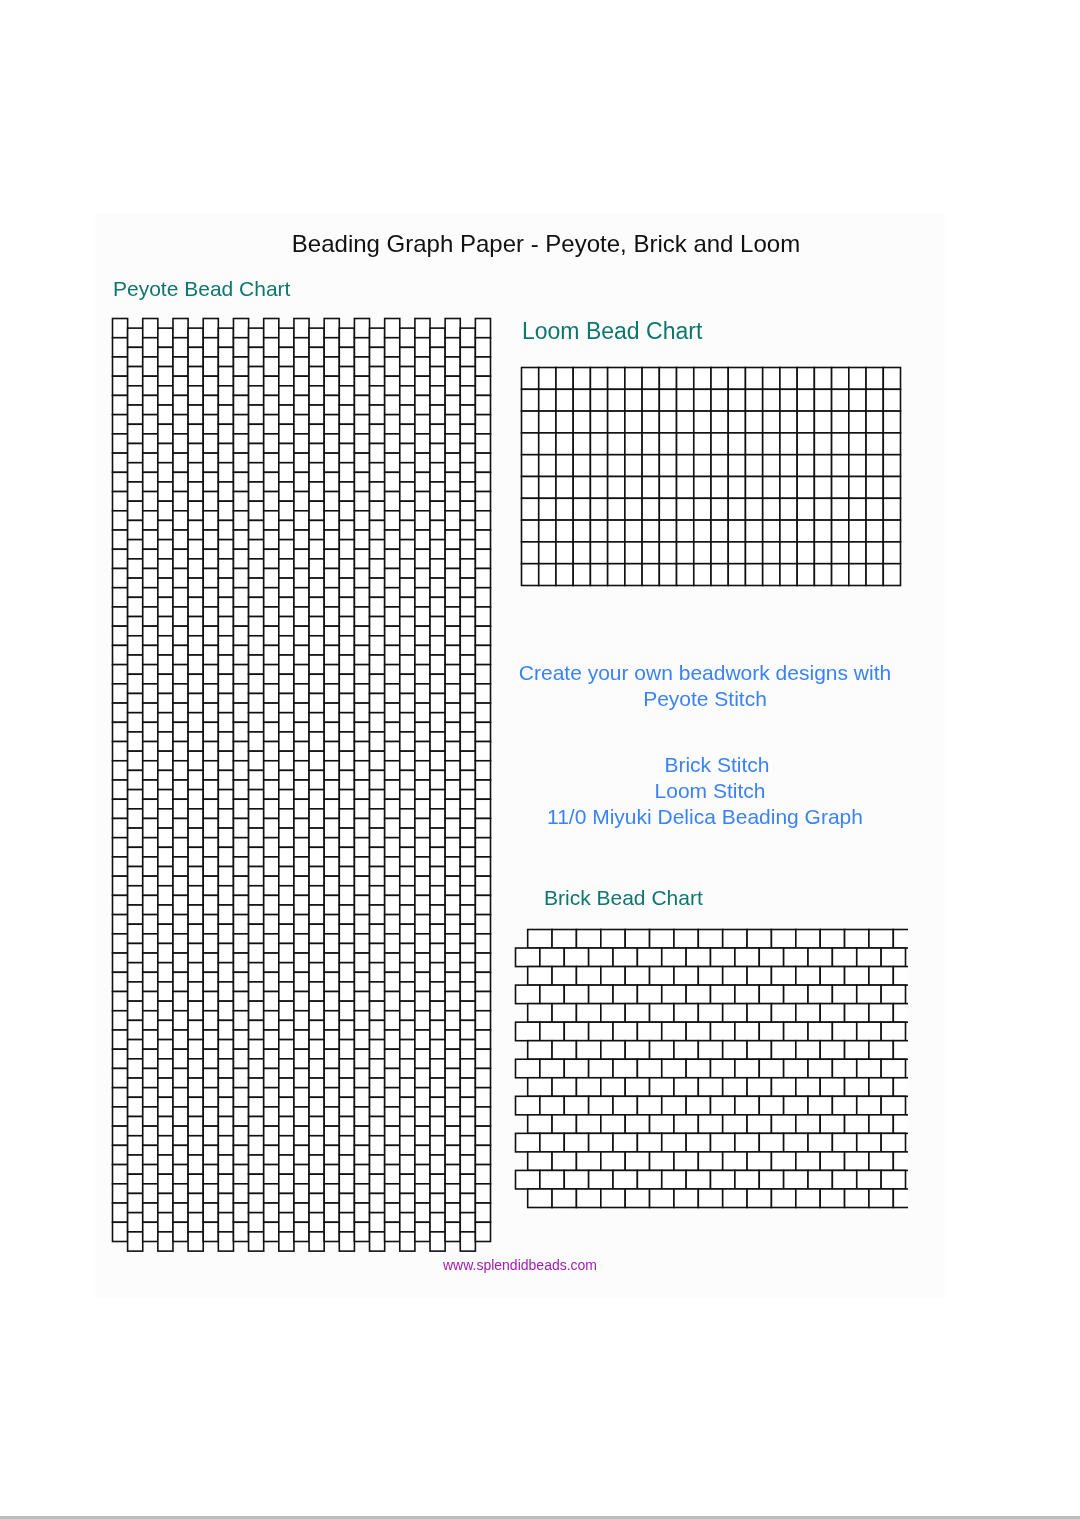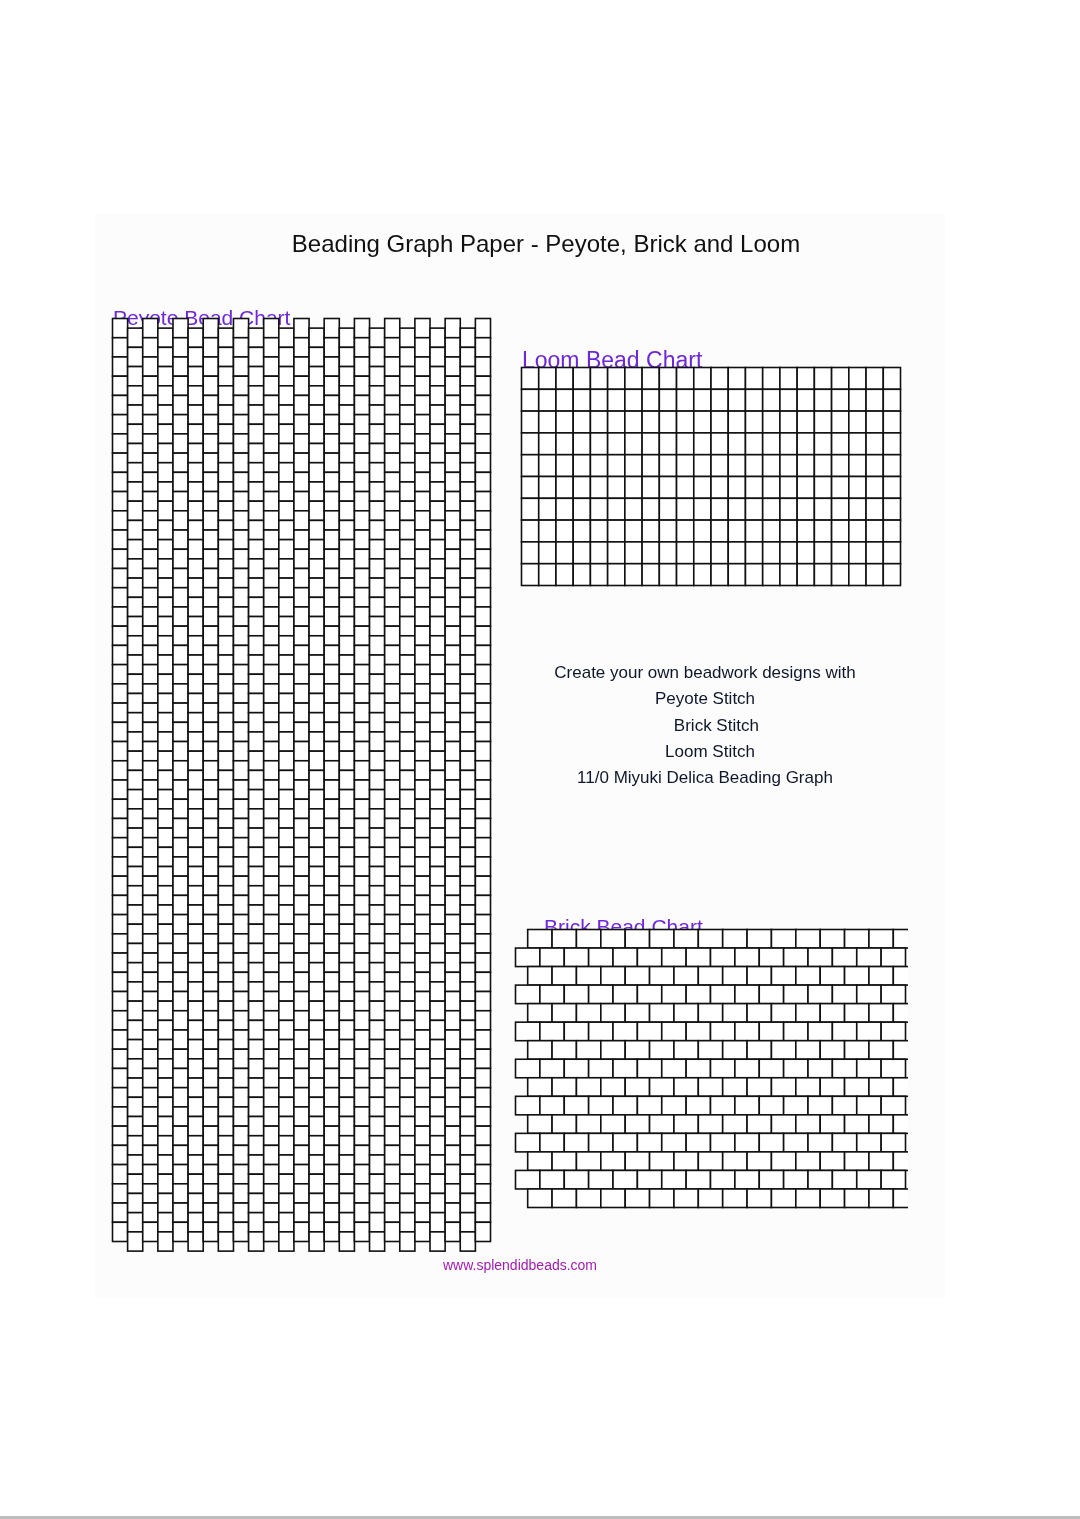--- a/index.html
+++ b/index.html
@@ -1,41 +1,41 @@
 <!DOCTYPE html>
 <html><head>
 <meta charset="utf-8">
 <style>
   html, body { margin:0; padding:0; }
   body { width:1080px; height:1519px; background:#ffffff; position:relative; overflow:hidden;
          font-family:"Liberation Sans", sans-serif; }
   .panel { position:absolute; left:95px; top:213px; width:850px; height:1085px; background:#fcfcfc; }
   .title { position:absolute; left:0; width:1092px; top:230px; text-align:center; font-size:24px; color:#111; }
-  .label { position:absolute; color:#6d28d9; font-size:21px;margin-top:29px; }
-  .desc { position:absolute; left:500px; width:410px; top:660px; text-align:center; font-size:17px; line-height:26.3px; color:#0f172a; }
+  .label { position:absolute; color:#0f766e; font-size:21px; }
+  .desc { position:absolute; left:500px; width:410px; top:660px; text-align:center; font-size:21px; line-height:26.3px; color:#3b82f6; }
   .desc div { white-space:pre; }
   .footer { position:absolute; left:420px; width:200px; top:1257px; text-align:center; font-size:14px; color:#a21caf; }
   svg { position:absolute; left:0; top:0; }
   .bottom-line { position:absolute; left:0; top:1516px; width:1080px; height:3px; background:#bdbdbd; }
 </style>
 </head>
 <body>
 
 <div class="panel"></div>
 
 <div class="title">Beading Graph Paper - Peyote, Brick and Loom</div>
 
 <div class="label" style="left:113px; top:277px;">Peyote Bead Chart</div>
 <div class="label" style="left:522px; top:318px; font-size:23px;">Loom Bead Chart</div>
 <div class="label" style="left:544px; top:886px;">Brick Bead Chart</div>
 
 <div class="desc">
   <div>Create your own beadwork designs with</div>
   <div>Peyote Stitch</div>
-  <div style="padding-left:18px;"> Brick Stitch</div>
+  <div style="padding-left:18px;margin-top:39px;"> Brick Stitch</div>
   <div style="padding-left:10px;">Loom Stitch</div>
   <div>11/0 Miyuki Delica Beading Graph</div>
 </div>
 
 <svg id="grids" width="1080" height="1519">
   <g id="peyote">
       <rect x="112.5" y="318.5" width="15.12" height="19.229166666666668" fill="#fff" stroke="#111111" stroke-width="1.6"></rect>
       <rect x="112.5" y="337.7291666666667" width="15.12" height="19.229166666666668" fill="#fff" stroke="#111111" stroke-width="1.6"></rect>
       <rect x="112.5" y="356.9583333333333" width="15.12" height="19.229166666666668" fill="#fff" stroke="#111111" stroke-width="1.6"></rect>
       <rect x="112.5" y="376.1875" width="15.12" height="19.229166666666668" fill="#fff" stroke="#111111" stroke-width="1.6"></rect>

